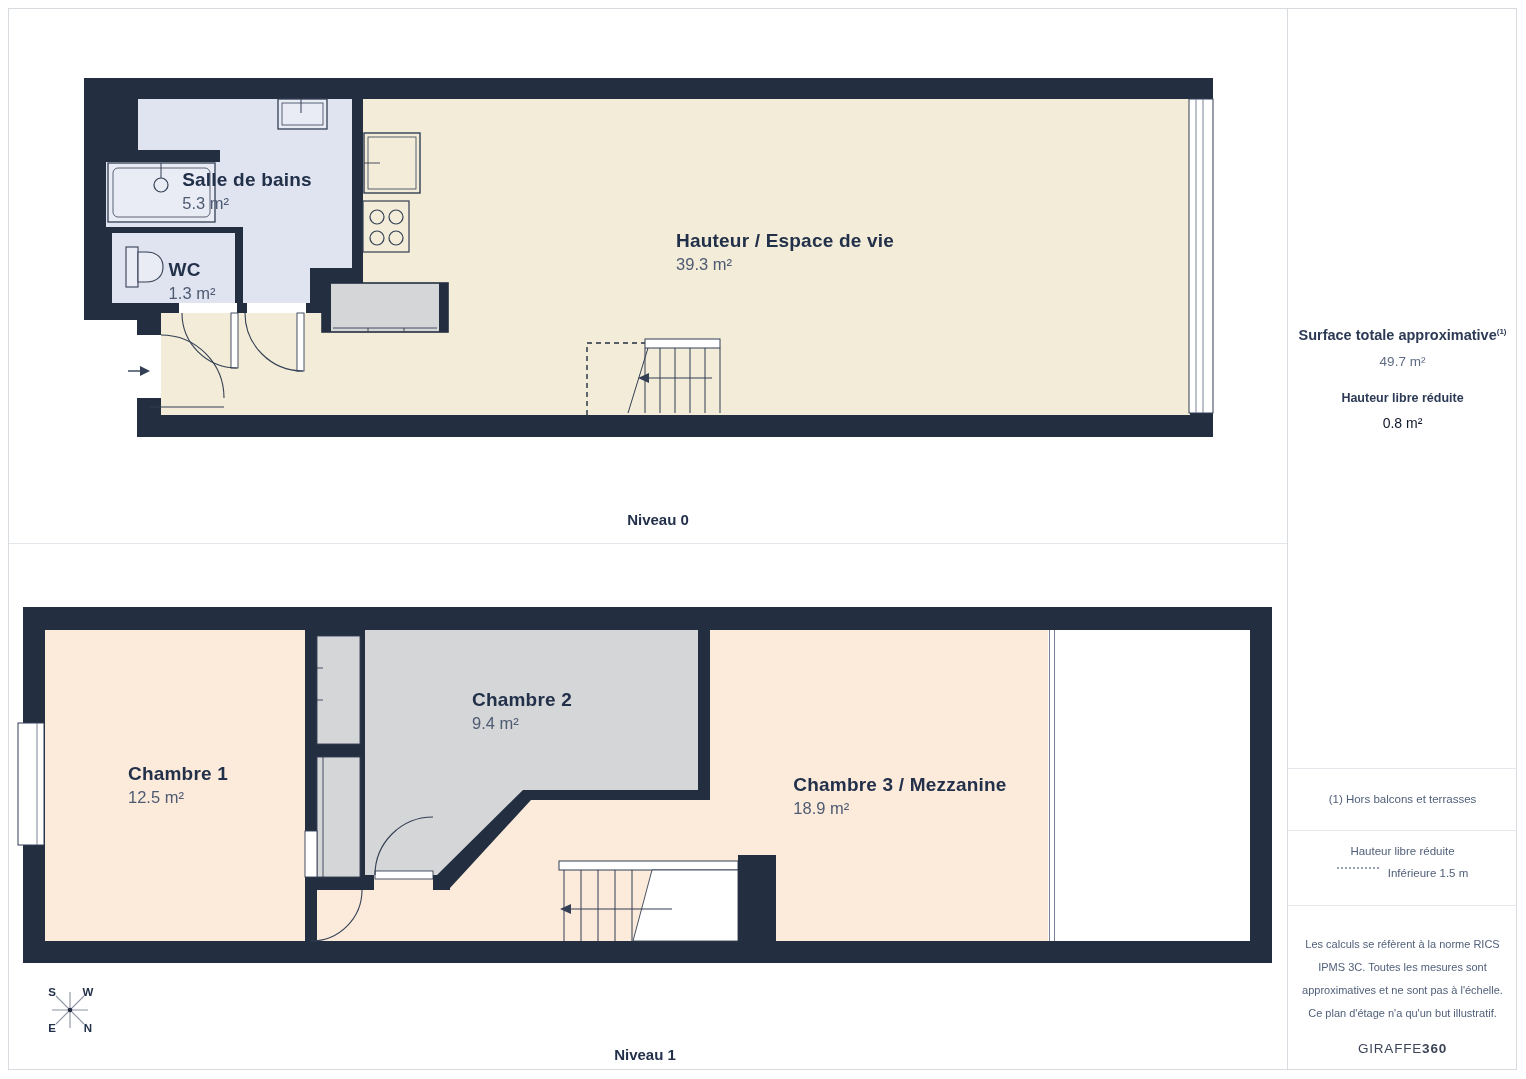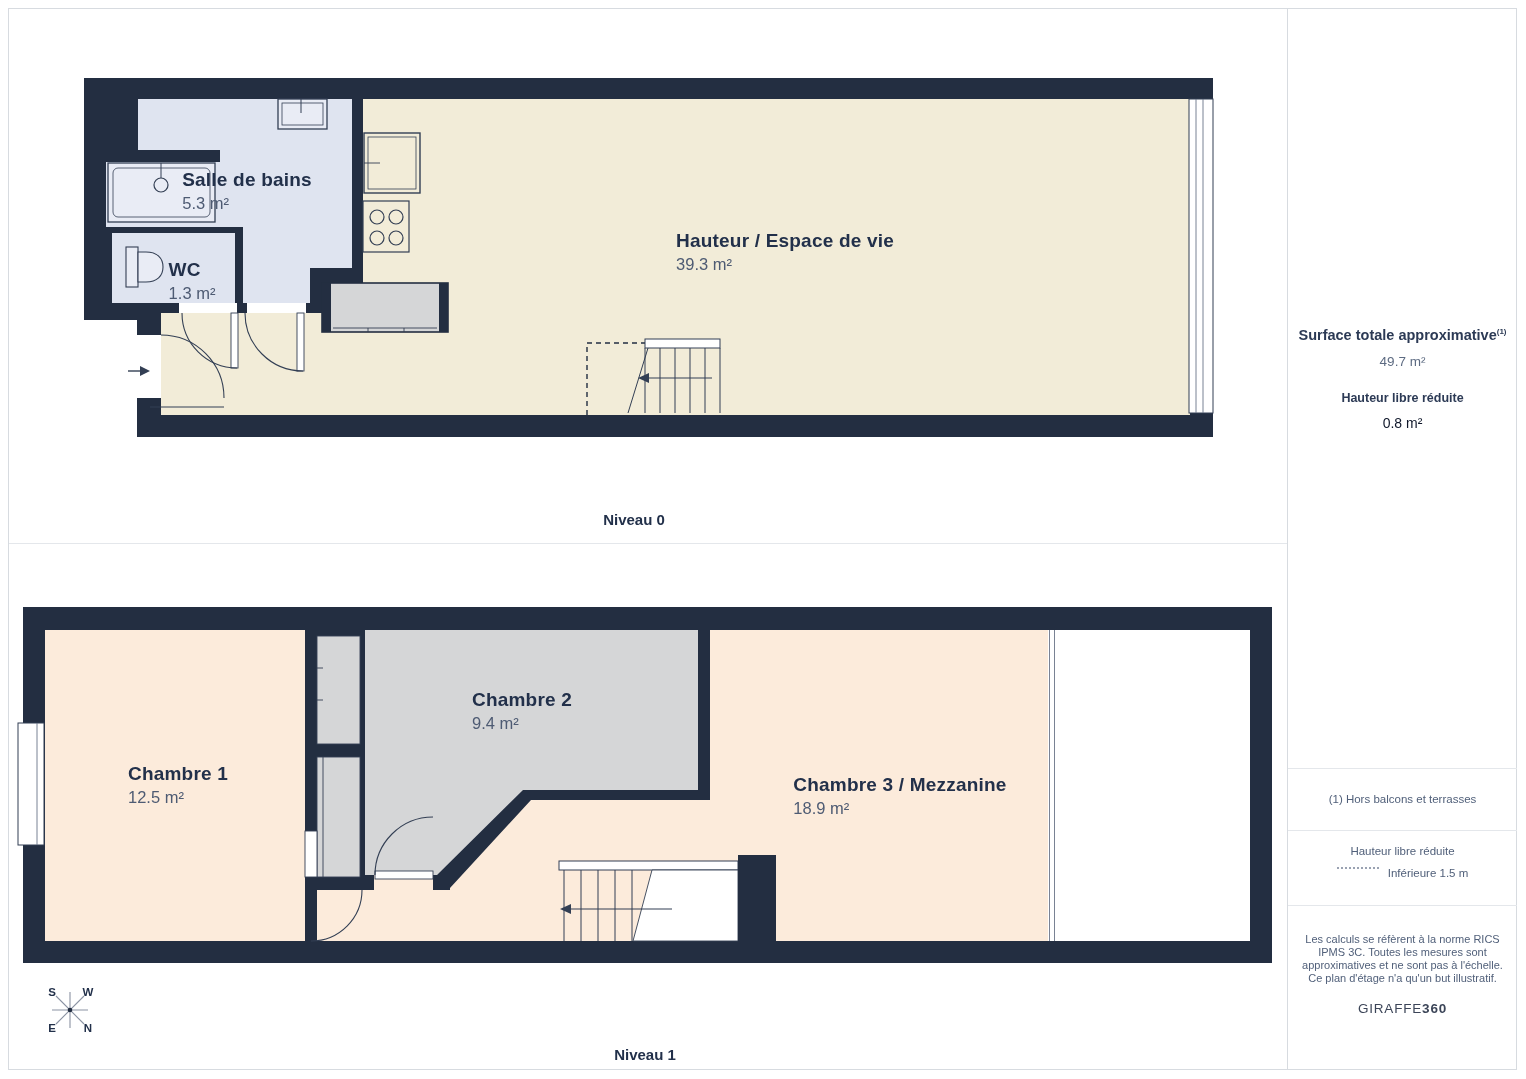--- a/index.html
+++ b/index.html
@@ -26,21 +26,21 @@
   .sb-title sup{font-size:8px;font-weight:700;}
   .sb-value{font-size:13.5px;color:#5d6b82;margin-top:11px;}
   .sb-title2{font-size:12.5px;font-weight:700;color:#2c3a55;margin-top:22px;}
   .sb-value2{font-size:14px;color:#0f172a;margin-top:10px;}
   .sb-footnote{top:759px;height:62px;display:flex;align-items:center;justify-content:center;
                font-size:11.5px;color:#51607a;}
   .sb-legend{top:821px;height:75px;padding-top:15px;font-size:11.5px;color:#51607a;}
   .legend-row{margin-top:10px;display:flex;justify-content:center;gap:9px;}
   .dotted-swatch{display:inline-block;width:42px;height:0;border-top:2px dotted #9aa2b2;}
   .sb-bottom{top:896px;padding:28px 13px 0 13px;}
-  .sb-disclaimer{font-size:11px;line-height:13px;color:#51607a;}
+  .sb-disclaimer{font-size:11px;line-height:23px;color:#51607a;}
   .sb-brand{margin-top:16px;font-size:13.5px;letter-spacing:.8px;color:#3c4558;}
   .sb-brand .b{font-weight:700;}
 </style>
 </head>
 <body>
 
 <div class="frame"></div>
 
 <svg class="svg-layer" viewBox="0 0 1526 1079">
 
@@ -203,21 +203,21 @@
 </div>
 <div class="room-label" style="left:522px;top:711px;">
   <div class="room-name">Chambre 2</div>
   <div class="room-area">9.4 m²</div>
 </div>
 <div class="room-label" style="left:900px;top:796px;">
   <div class="room-name">Chambre 3 / Mezzanine</div>
   <div class="room-area">18.9 m²</div>
 </div>
 
-<div class="level-label" style="left:634px;top:519px;">Niveau 0</div>
+<div class="level-label" style="left:658px;top:519px;">Niveau 0</div>
 <div class="level-label" style="left:645px;top:1054px;">Niveau 1</div>
 
 <span class="compass-letter" style="left:52px;top:992px;">S</span>
 <span class="compass-letter" style="left:88px;top:992px;">W</span>
 <span class="compass-letter" style="left:52px;top:1028px;">E</span>
 <span class="compass-letter" style="left:88px;top:1028px;">N</span>
 
 <aside class="sidebar">
   <div class="sb-block sb-main">
     <div class="sb-title"><span>Surface totale approximative</span><sup>(1)</sup></div>

